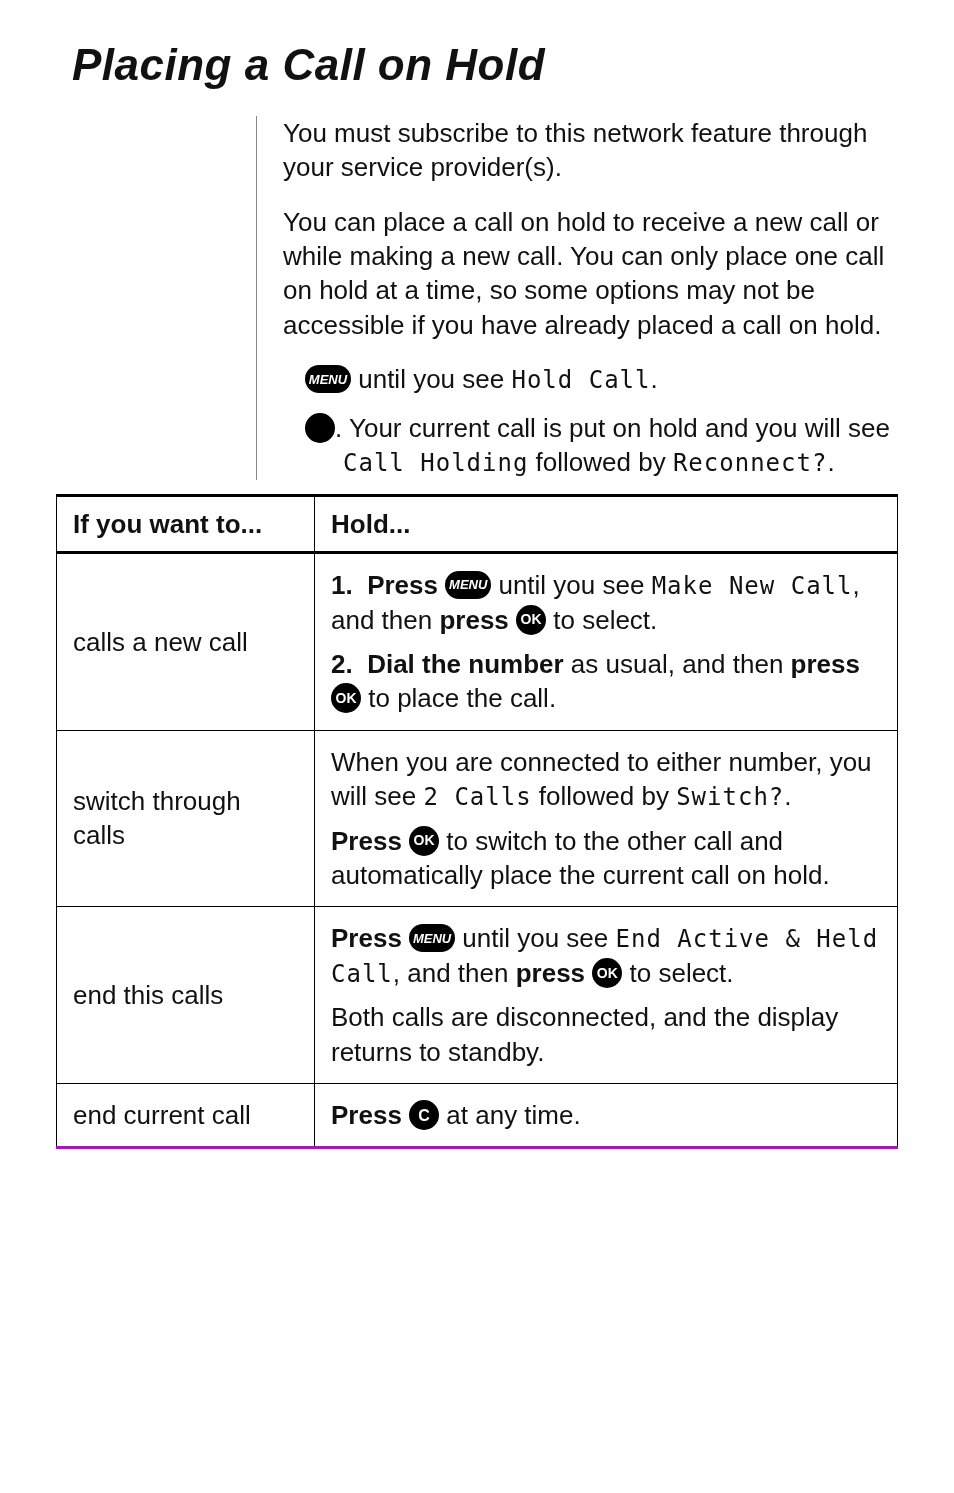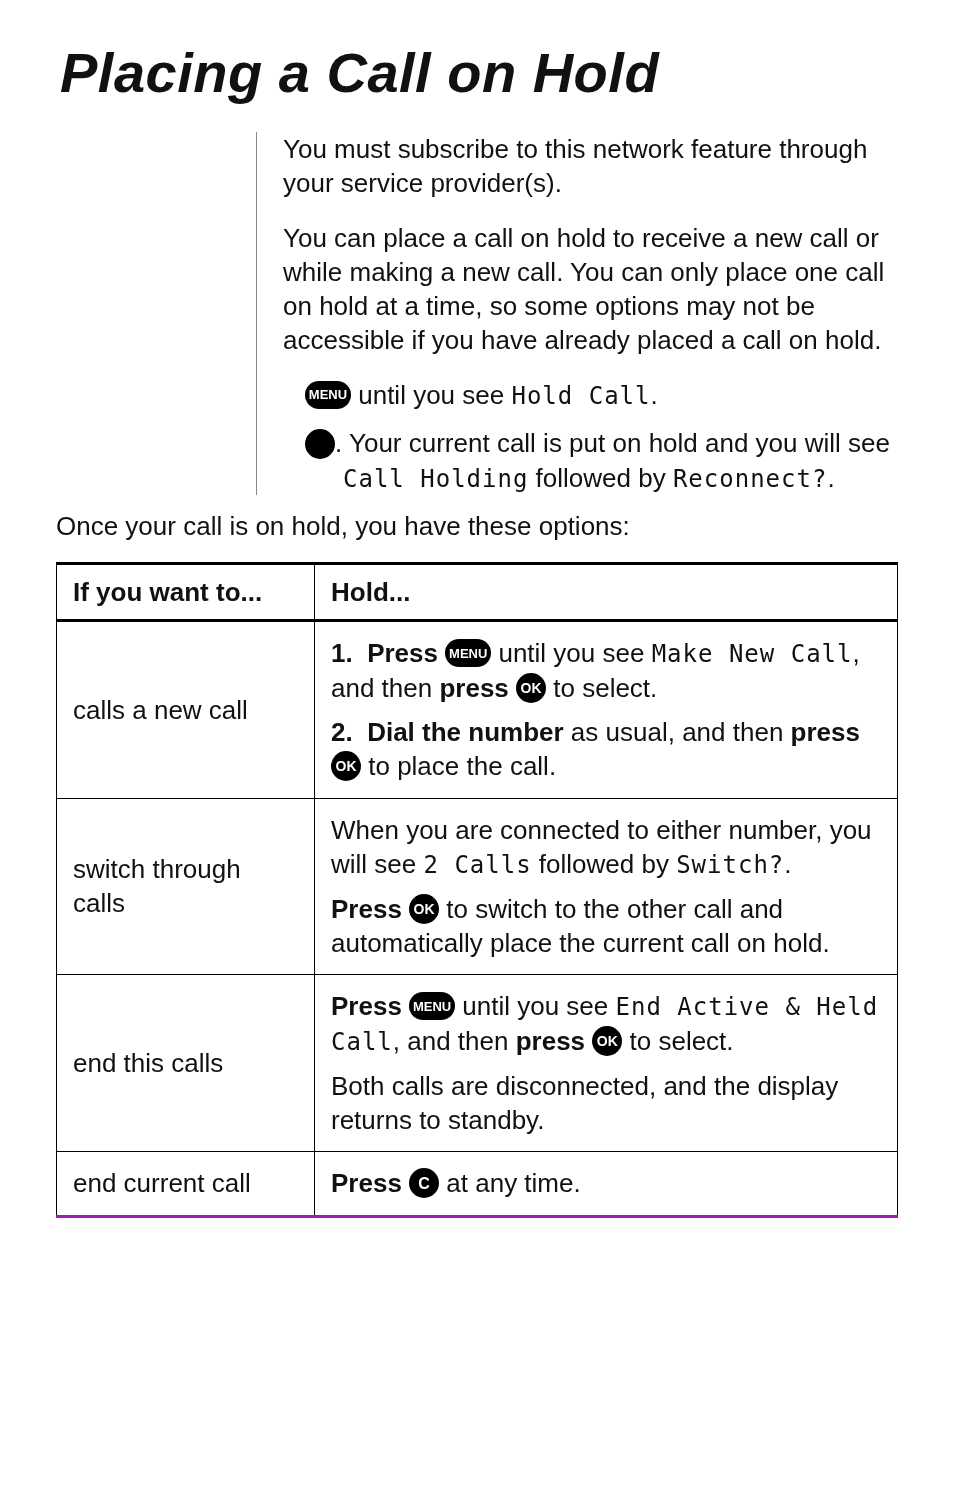--- a/index.html
+++ b/index.html
@@ -14,22 +14,22 @@
     padding: 36px 56px 60px 56px;
     box-sizing: border-box;
     font-family: Helvetica, Arial, sans-serif;
     font-size: 26px;
     line-height: 1.32;
     color: #111;
   }
   .title {
     font-weight: 900;
     font-style: italic;
-    font-size: 56px;
-    margin: 0 0 22px 4px;
+    font-size: 44px;
+    margin: 0 0 22px 16px;
     letter-spacing: 0.5px;
   }
   .content-block {
     margin-left: 200px;
     border-left: 0.6px solid #888;
     padding-left: 26px;
   }
   .content-block p { margin: 0 0 20px 0; }
   .full-width-p { margin: 0 0 18px 0; }
   .lcd {
@@ -42,21 +42,21 @@
     align-items: center;
     justify-content: center;
     background: #000;
     color: #fff;
     border-radius: 50%;
     font-weight: 700;
     vertical-align: middle;
     position: relative;
     top: -2px;
   }
-  .key-menu { width: 46px; height: 28px; border-radius: 14px; font-size: 13px; }
+  .key-menu { width: 46px; height: 28px; border-radius: 14px; font-size: 13px; font-style: italic; }
   .key-ok   { width: 30px; height: 30px; font-size: 14px; }
   .key-c    { width: 30px; height: 30px; font-size: 16px; }
   .steps { margin-left: 22px; }
   .step-row { margin-bottom: 14px; }
 
   table.options {
     border-collapse: collapse;
     width: 100%;
     margin-top: 4px;
   }
@@ -100,21 +100,20 @@
     <div class="steps">
       <div class="step-row">
         <span class="key key-menu">MENU</span><span> until you see </span><span class="lcd">Hold Call</span><span>.</span>
       </div>
       <div class="step-row hang">
         <span class="key key-ok">OK</span><span>. Your current call is put on hold and you will see </span><span class="lcd">Call Holding</span><span> followed by </span><span class="lcd">Reconnect?</span><span>.</span>
       </div>
     </div>
   </div>
 
-  <p class="full-width-p" style="margin-top:12px;">Once your call is on hold, you have these options:</p>
 
   <table class="options">
     <thead>
       <tr>
         <th>If you want to...</th>
         <th>Hold...</th>
       </tr>
     </thead>
     <tbody>
       <tr>

